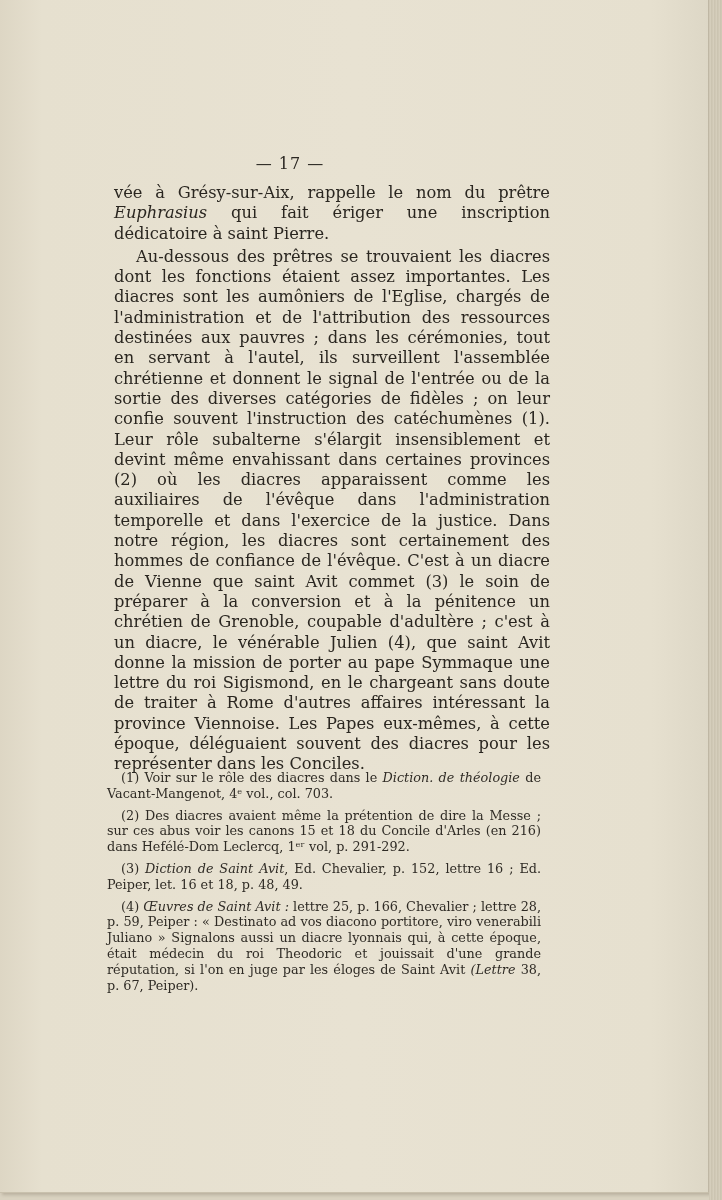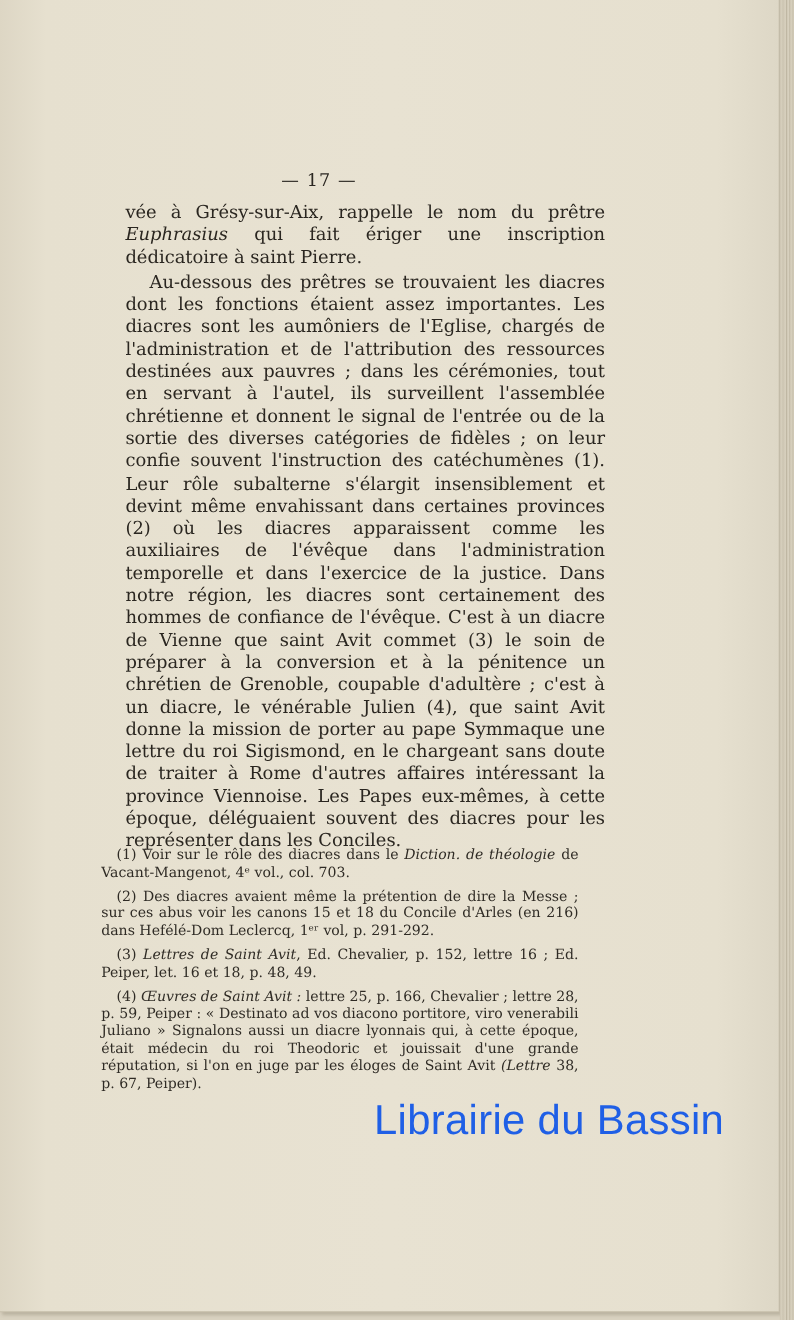--- a/index.html
+++ b/index.html
@@ -24,21 +24,21 @@
       font-size: 16px; color: #2b2722; letter-spacing: 1px;
     }
     .body {
       position: absolute; left: 114px; top: 183px; width: 436px;
       color: #2a2620; font-size: 16.3px; line-height: 20.3px;
       text-align: justify;
     }
     .body p { margin: 0; }
     .body p.indent { text-indent: 22px; margin-top: 3px; }
     .notes {
-      position: absolute; left: 92px; top: 770px; width: 434px;
+      position: absolute; left: 107px; top: 770px; width: 434px;
       color: #2f2b25; font-size: 12.8px; line-height: 15.8px;
       text-align: justify;
     }
     .notes p { margin: 0 0 6px 0; text-indent: 14px; }
     .notes i, .body i { font-style: italic; }
     .watermark {
       position: absolute; left: 340px; top: 998px;
       font-family: "Liberation Sans", sans-serif;
       font-size: 38px; color: #1f5fe6; letter-spacing: 0.3px;
     }
@@ -59,22 +59,21 @@
   </div>
 
   <div class="notes">
     <p>
       <span>(1) Voir sur le rôle des diacres dans le </span><i>Diction. de théologie</i><span> de Vacant-Mangenot, 4ᵉ vol., col. 703.</span>
     </p>
     <p>
       <span>(2) Des diacres avaient même la prétention de dire la Messe ; sur ces abus voir les canons 15 et 18 du Concile d'Arles (en 216) dans Hefélé-Dom Leclercq, 1ᵉʳ vol, p. 291-292.</span>
     </p>
     <p>
-      <span>(3) </span><i>Lettres de Saint Avit</i><span>, Ed. Chevalier, p. 152, lettre 16 ; Ed. Peiper, let. 16 et 18, p. 48, 49.</span>
+      <span>(3) </span><i>Diction de Saint Avit</i><span>, Ed. Chevalier, p. 152, lettre 16 ; Ed. Peiper, let. 16 et 18, p. 48, 49.</span>
     </p>
     <p>
       <span>(4) </span><i>Œuvres de Saint Avit :</i><span> lettre 25, p. 166, Chevalier ; lettre 28, p. 59, Peiper : « Destinato ad vos diacono portitore, viro venerabili Juliano » Signalons aussi un diacre lyonnais qui, à cette époque, était médecin du roi Theodoric et jouissait d'une grande réputation, si l'on en juge par les éloges de Saint Avit </span><i>(Lettre</i><span> 38, p. 67, Peiper).</span>
     </p>
   </div>
 
-  <div class="watermark">Librairie du Bassin</div>
 </div>
 <div class="edge"></div>
 
 </body></html>

